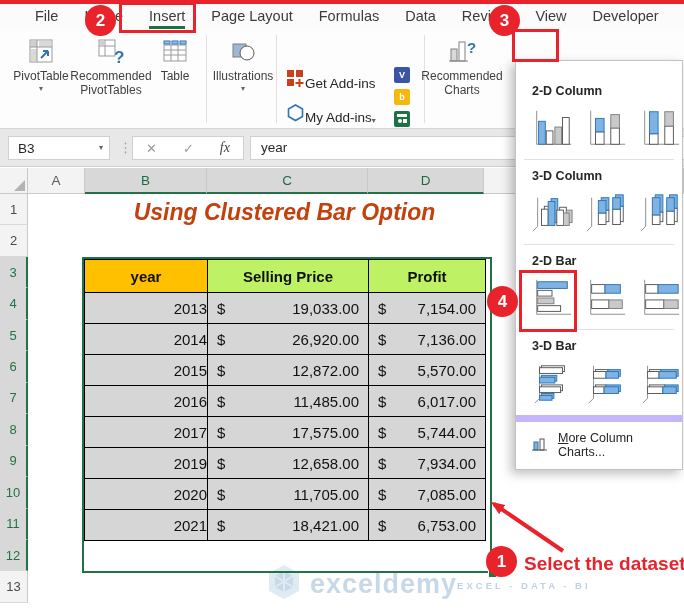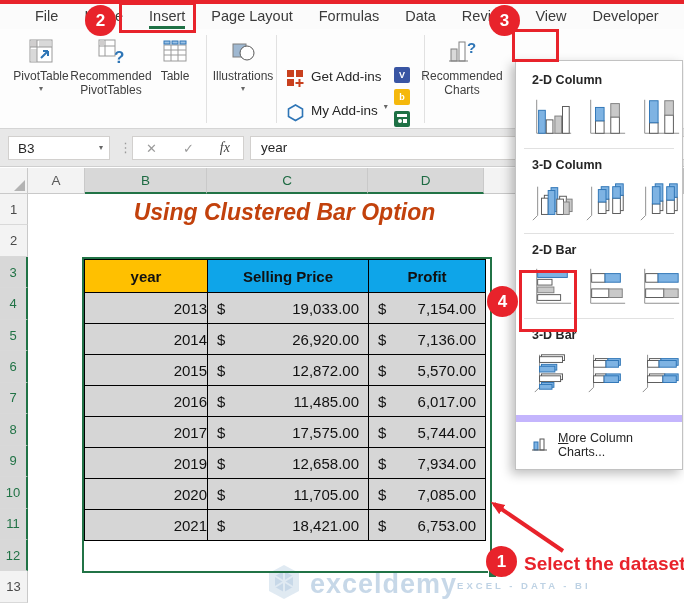--- a/index.html
+++ b/index.html
@@ -13,21 +13,21 @@
   .tab{padding:0 13px;font-size:14.5px;color:#3b3b3b;height:25px;line-height:25px;position:relative;white-space:nowrap;}
   .tab.active::after{content:"";position:absolute;left:13px;right:13px;bottom:0;height:3px;background:#1E7145;}
 
   
   .ribbon{position:absolute;left:0;top:29px;width:684px;height:100px;background:#FDFDFD;border-bottom:1px solid #D5D5D5;box-sizing:border-box;z-index:4;}
   .vdiv{position:absolute;top:6px;height:88px;width:1px;background:#E1E1E1;}
   .big-btn{position:absolute;top:6px;display:flex;flex-direction:column;align-items:center;font-size:12px;color:#3f3f3f;text-align:center;line-height:1.2;}
   .big-btn .ico{height:30px;display:flex;align-items:flex-end;justify-content:center;margin-bottom:4px;}
   .chev{font-size:8px;color:#666;line-height:1;margin-top:2px;}
   .grp-label{position:absolute;top:106px;font-size:12px;color:#5f5f5f;text-align:center;}
-  .row-btn{position:absolute;display:flex;align-items:flex-start;gap:6px;font-size:13.5px;color:#262626;}
+  .row-btn{position:absolute;display:flex;align-items:flex-end;font-size:13.5px;color:#262626;}
   .stack-ico{position:absolute;width:16px;height:16px;border-radius:2px;display:flex;align-items:center;justify-content:center;color:#fff;font-size:9px;font-weight:bold;}
   .chart-mini-btn{position:absolute;display:flex;align-items:center;gap:3px;background:#fff;border:1px solid #C8C8C8;padding:3px 4px;border-radius:1px;}
 
   
   .fbar{position:absolute;left:0;top:129px;width:684px;height:38px;background:#E8E8E8;border-bottom:1px solid #CFCFCF;box-sizing:border-box;z-index:4;}
   .name-box{position:absolute;left:8px;top:7px;width:102px;height:24px;background:#fff;border:1px solid #D2D0CE;box-sizing:border-box;font-size:13.5px;color:#262626;display:flex;align-items:center;justify-content:space-between;padding:0 6px 0 9px;}
   .fdots{position:absolute;left:119px;top:11px;color:#9a9a9a;font-size:13px;}
   .fx-box{position:absolute;left:132px;top:7px;width:112px;height:24px;background:#fff;border:1px solid #D2D0CE;box-sizing:border-box;display:flex;align-items:center;justify-content:space-around;}
   .fx-cancel,.fx-enter{color:#9a9a9a;font-size:13px;}
   .fx-fx{font-family:"Liberation Serif",serif;font-style:italic;color:#444;font-size:14px;}
@@ -41,29 +41,29 @@
   .rowhdrs{position:absolute;left:0;top:194px;width:28px;height:409px;display:flex;flex-direction:column;z-index:2;}
   .rowhdr{height:31.46px;background:#F3F3F3;border-right:1px solid #C9C9C9;border-bottom:1px solid #D9D9D9;box-sizing:border-box;display:flex;align-items:center;justify-content:center;font-size:13px;color:#4a4a4a;}
   .rowhdr.sel{background:#D8D8D8;color:#217346;border-right:2px solid #217346;}
 
   
   .sheet-title{position:absolute;left:85px;top:199px;width:399px;text-align:center;font-size:23px;font-weight:bold;font-style:italic;color:#c2410c;z-index:2;}
   table.data{position:absolute;left:84px;top:259px;border-collapse:collapse;table-layout:fixed;z-index:2;}
   table.data td{border:1px solid #000;font-size:15px;color:#111;padding:0;box-sizing:border-box;}
   td.hdr{height:33px;font-weight:bold;text-align:center;}
   td.hdr.active{background:#FFC000;}
-  td.hdr.dark{background:#0ea5e9;}
+  td.hdr.dark{background:#bef264;}
   td.yearcell{height:31px;background:#D6D6D6;text-align:right;padding-right:9px;}
   td.moneycell{height:31px;background:#D6D6D6;}
   .money{display:flex;justify-content:space-between;padding:0 9px;}
   .sel-border{position:absolute;left:82px;top:257px;width:410px;height:316px;border:2px solid #217346;box-sizing:border-box;pointer-events:none;z-index:6;}
   .fill-handle{position:absolute;left:488px;top:569px;width:7px;height:7px;background:#217346;border:1px solid #fff;z-index:7;}
 
   
-  .chart-menu{position:absolute;left:515px;top:60px;width:168px;height:410px;background:#fff;border:1px solid #C2C2C2;box-shadow:-4px 4px 10px rgba(0,0,0,.25);box-sizing:border-box;z-index:20;display:flex;flex-direction:column;padding-top:5px;}
+  .chart-menu{position:absolute;left:515px;top:60px;width:168px;height:410px;background:#fff;border:1px solid #C2C2C2;box-shadow:-4px 4px 10px rgba(0,0,0,.25);box-sizing:border-box;z-index:20;display:flex;flex-direction:column;padding-top:16px;}
   .menu-section{padding:4px 0 7px 14px;}
   .menu-title{font-size:12.5px;font-weight:bold;color:#262626;margin:3px 0 8px 2px;}
   .thumb-row{display:flex;gap:10px;}
   .thumb{width:46px;height:44px;}
   .menu-div{border:none;border-top:1px solid #E1E1E1;margin:2px 8px;}
   .menu-footer{margin-top:auto;display:flex;align-items:center;gap:9px;padding:9px 6px 10px 15px;font-size:12.5px;color:#262626;border-top:7px solid #c4b5fd;}
   .menu-footer-label::first-letter{text-decoration:underline;}
   .tb{fill:#7EB3E3;stroke:#2E75B6;}
   .tw{fill:#fff;stroke:#575757;}
   .tg{fill:#C9C9C9;stroke:#7F7F7F;}

